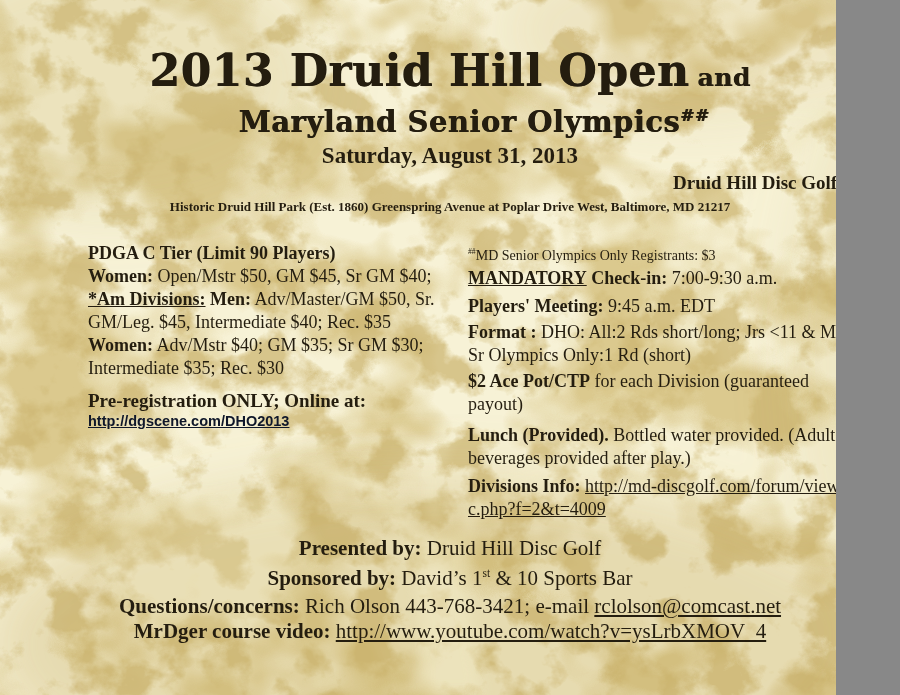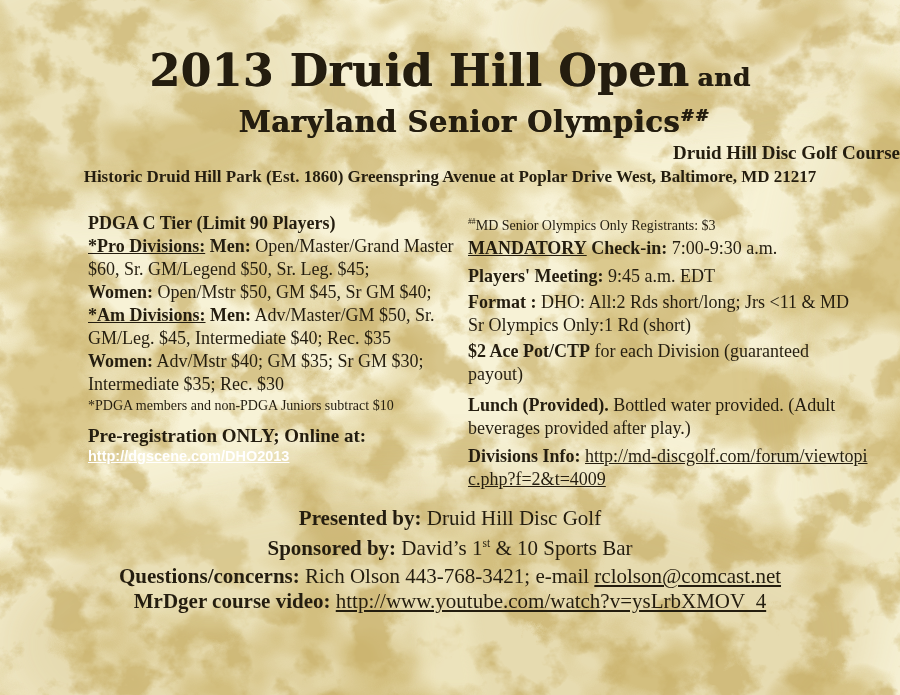--- a/index.html
+++ b/index.html
@@ -1,18 +1,18 @@
 <!DOCTYPE html>
 <html><head>
 <meta charset="utf-8">
 <style>
   html,body{margin:0;padding:0;background:#888;}
   .flyer{
     position:relative;
-    width:900px;height:695px;
+    width:836px;height:695px;
     overflow:hidden;
     font-family:"Liberation Serif","DejaVu Serif",serif;
     color:#241d0f;
   }
   .bg{position:absolute;left:0;top:0;width:900px;height:695px;}
   .content{position:relative;width:900px;}
 
   
   .hdr{ text-align:center; padding-top:46px; }
   .blackletter{
@@ -20,36 +20,36 @@
     font-weight:bold;
     text-shadow:0.6px 0 currentColor;
     letter-spacing:0.5px;
   }
   .title-main{font-size:44px;line-height:50px;}
   .title-and{font-size:25px;margin-left:8px;}
   .title2{font-size:29px;line-height:38px;padding-left:48px;}
   .title2 sup{font-size:17px;}
   .date{font-size:23px;line-height:30px;font-weight:bold;}
   .course{font-size:19px;line-height:24px;font-weight:bold;text-align:right;}
-  .address{font-size:17px;line-height:19px;font-weight:bold;margin-top:2px;}
+  .address{font-size:13px;line-height:19px;font-weight:bold;margin-top:2px;}
 
   
   .cols{display:flex;margin:26px 0 0 88px;}
   .col-left{width:374px;}
   .col-right{width:400px;margin-left:6px;}
   .line{font-size:18px;line-height:23px;margin:0;}
   .col-right .line{margin-bottom:3px;}
   .b{font-weight:bold;}
   .u{text-decoration:underline;}
   .small{font-size:14px;line-height:19px;}
   .prereg{margin-top:9px;font-size:19px;}
   .link-sans{
     font-family:"Liberation Sans","DejaVu Sans",sans-serif;
     font-size:14.5px;font-weight:bold;
-    color:#ffffff;text-decoration:underline;
+    color:#0f172a;text-decoration:underline;
     display:inline-block;
   }
   .gap-sm{margin-top:5px;}
   .gap-md{margin-top:8px;}
   a{color:inherit;}
   .url{text-decoration:underline;word-break:break-all;}
 
   
   .footer{text-align:center;margin-top:12px;}
   .f-line{font-size:21px;line-height:25px;margin:0;}
@@ -102,47 +102,42 @@
     <path d="M630,255 C720,205 800,140 900,55" stroke="#ece1b4" stroke-width="9" fill="none" opacity="0.55" filter="url(#soft2)"></path>
   </svg>
 
   <div class="content">
 
     <div class="hdr">
       <div>
         <span class="blackletter title-main">2013 Druid Hill Open</span><span class="blackletter title-and">and</span>
       </div>
       <div class="blackletter title2"><span>Maryland Senior Olympics</span><sup>##</sup></div>
+      <div class="date">Saturday, August 31, 2013</div>
       <div class="course">Druid Hill Disc Golf Course</div>
       <div class="address">Historic Druid Hill Park (Est. 1860) Greenspring Avenue at Poplar Drive West, Baltimore, MD 21217</div>
     </div>
 
     <div class="cols">
 
       <div class="col-left">
         <p class="line b">PDGA C Tier (Limit 90 Players)</p>
-        <p class="line">
-          <span class="b u">*Pro Divisions:</span>
-          <span class="b">Men:</span>
-          <span>Open/Master/Grand Master $60, Sr. GM/Legend $50, Sr. Leg. $45;</span>
-        </p>
         <p class="line">
           <span class="b">Women:</span>
           <span>Open/Mstr $50, GM $45, Sr GM $40;</span>
         </p>
         <p class="line">
           <span class="b u">*Am Divisions:</span>
           <span class="b">Men:</span>
           <span>Adv/Master/GM $50, Sr. GM/Leg. $45, Intermediate $40; Rec. $35</span>
         </p>
         <p class="line">
           <span class="b">Women:</span>
           <span>Adv/Mstr $40; GM $35; Sr GM $30; Intermediate $35; Rec. $30</span>
         </p>
-        <p class="line small">*PDGA members and non-PDGA Juniors subtract $10</p>
         <p class="line b prereg">Pre-registration ONLY; Online at:</p>
         <a class="link-sans" href="#">http://dgscene.com/DHO2013</a>
       </div>
 
       <div class="col-right">
         <p class="line small"><sup>##</sup><span>MD Senior Olympics Only Registrants: $3</span></p>
         <p class="line">
           <span class="b u">MANDATORY</span>
           <span class="b">Check-in:</span>
           <span>7:00-9:30 a.m.</span>

